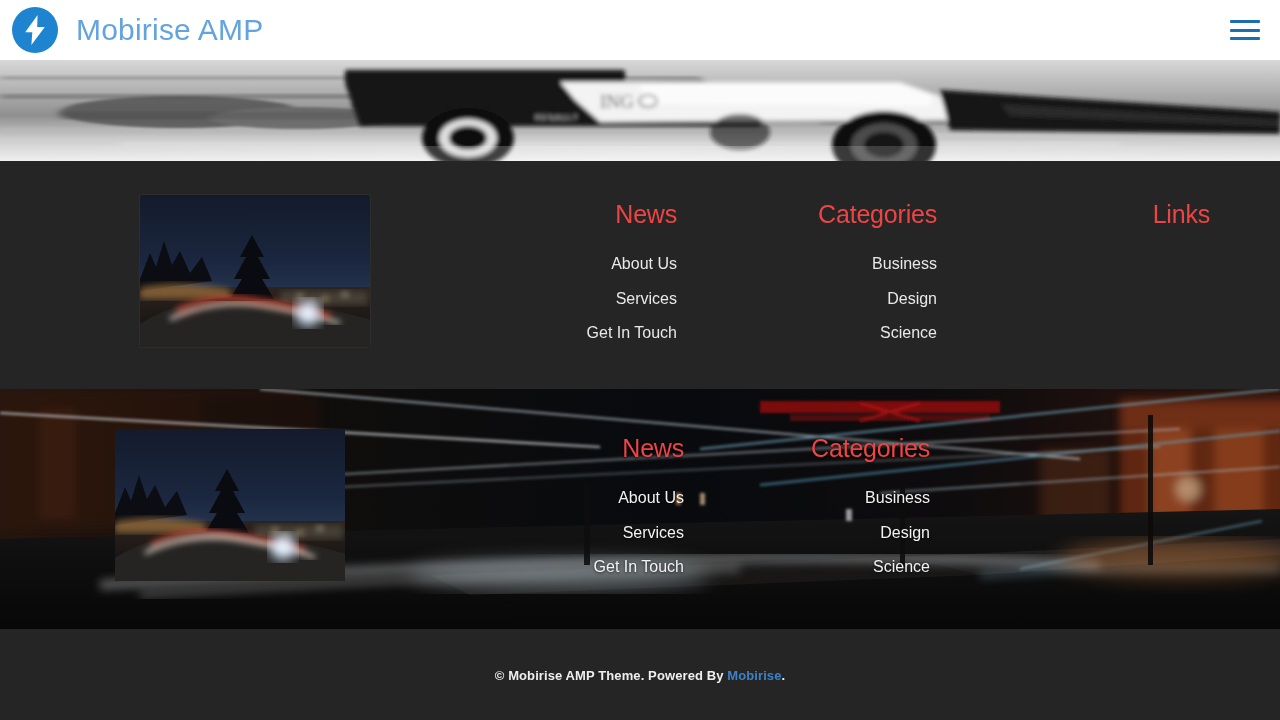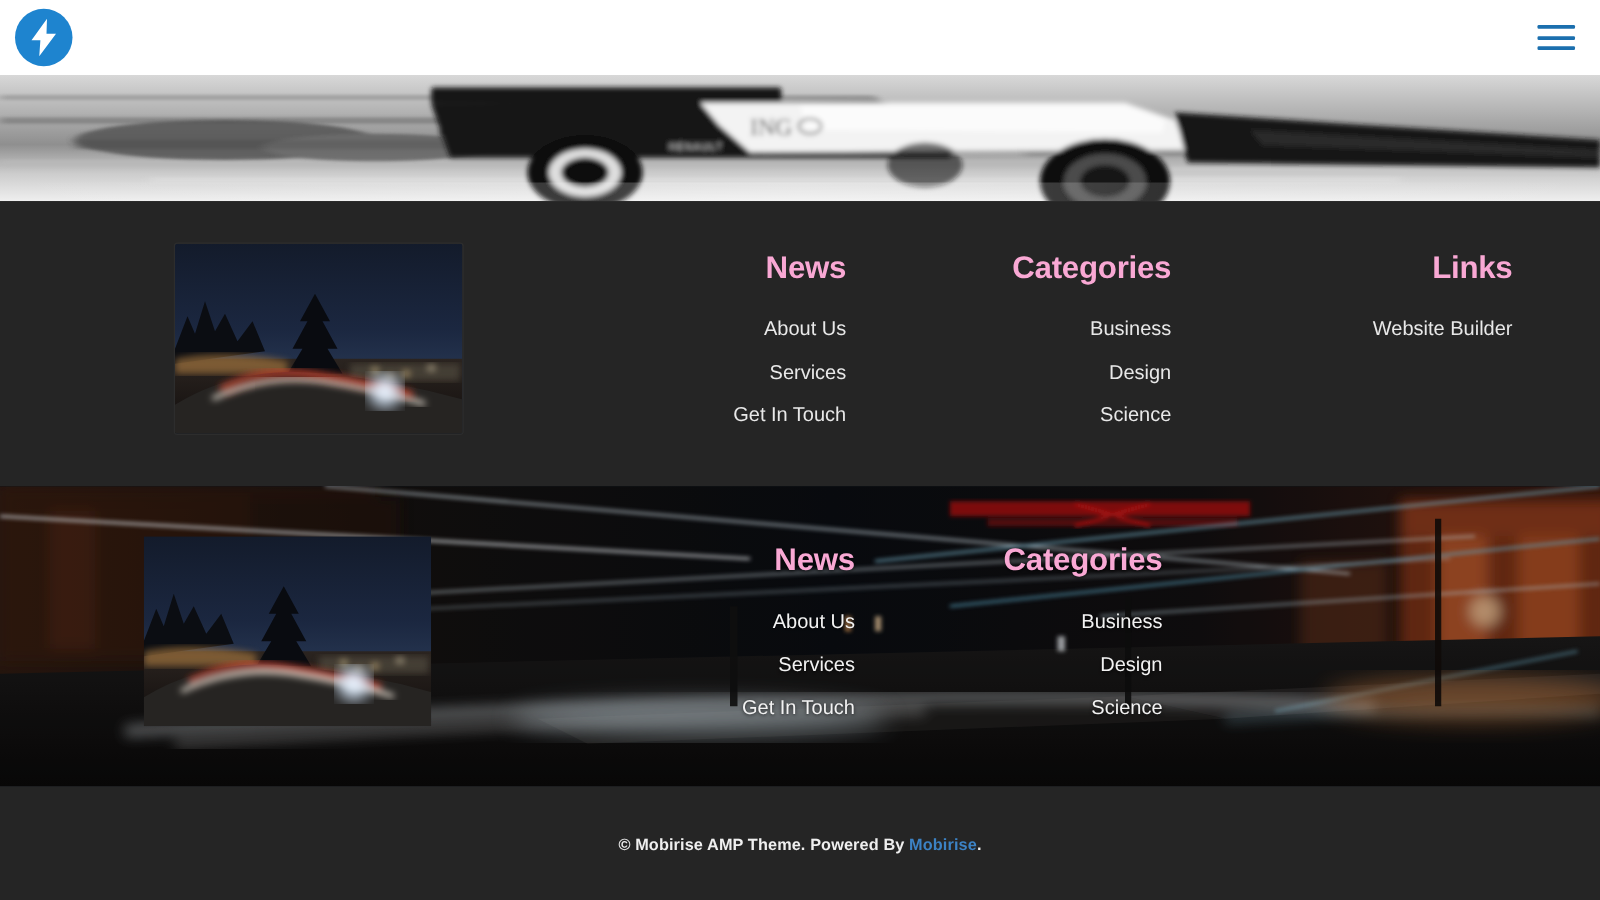--- a/index.html
+++ b/index.html
@@ -66,21 +66,21 @@
     width:230px; height:152px;
     border-radius:2px; overflow:hidden;
     box-shadow:0 0 0 1px rgba(255,255,255,.04);
     position:relative;
   }
   .col{ flex:1; padding-top:4px; text-align:right; }
   .col.news-col{ flex:0 0 320px; padding-right:13px;}
   .col.cat-col{ flex:0 0 260px; padding-right:13px;}
   .col.links-col{ flex:0 0 260px; padding-right:0;}
   .col h5{
-    font-size:25px; font-weight:700; color:#f9a8d4;
+    font-size:25px; font-weight:400; color:#ef4444;
     margin-bottom:22px; line-height:1.2; letter-spacing:-.2px;
   }
   .col ul{ list-style:none; }
   .col li{ margin-bottom:9px; }
   .col li a{
     font-size:16px; color:#e8e8e8; text-decoration:none;
     line-height:1.6; font-weight:400;
   }
 
   
@@ -119,20 +119,21 @@
 </head>
 <body>
 
 <header class="navbar">
   <a class="brand" href="#">
     <span class="amp-logo">
       <svg width="26" height="30" viewBox="0 0 26 30" aria-hidden="true">
         <path d="M15.6 0 3.2 17.2h7.1L9.4 30 22.8 11.9h-7.6z" fill="#ffffff"></path>
       </svg>
     </span>
+    <span class="brand-name">Mobirise AMP</span>
   </a>
   <div class="hamburger">
     <span></span>
     <span></span>
     <span></span>
   </div>
 </header>
 
 <section class="hero">
   <svg class="hero-canvas" viewBox="0 0 1280 101" preserveAspectRatio="none">
@@ -284,21 +285,20 @@
       <ul>
         <li><a href="#">Business</a></li>
         <li><a href="#">Design</a></li>
         <li><a href="#">Science</a></li>
       </ul>
     </div>
 
     <div class="col links-col">
       <h5>Links</h5>
       <ul>
-        <li><a href="#">Website Builder</a></li>
       </ul>
     </div>
 
   </div>
 </section>
 
 <section class="footer-photo">
   <svg class="fp2-bg" viewBox="0 0 1280 240" preserveAspectRatio="none">
     <defs>
       <linearGradient id="cityBg" x1="0" y1="0" x2="1" y2="0">

